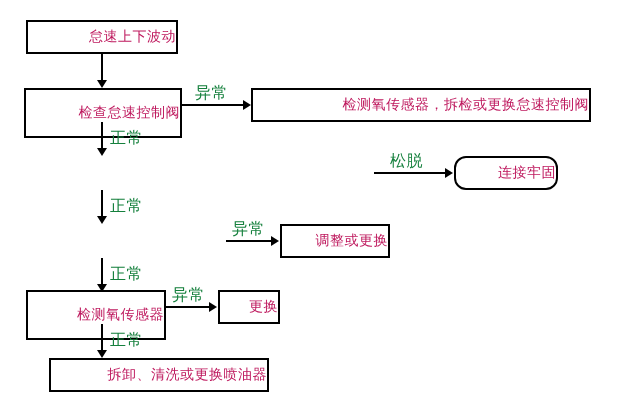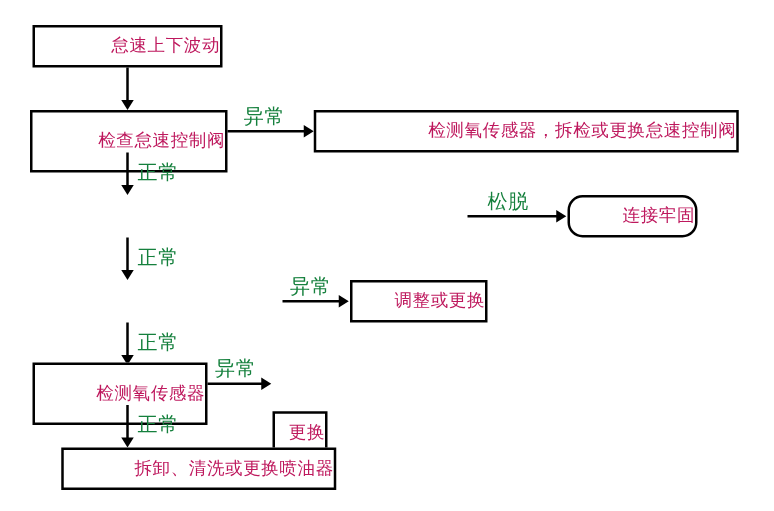--- a/index.html
+++ b/index.html
@@ -120,21 +120,21 @@
   <div class="edge-label" style="left:110px; top:264px;">正常</div>
 
   <div class="node" style="left:26px; top:290px; width:140px; height:50px;">
     <span>检测氧传感器</span>
   </div>
 
   <div class="hline" style="left:166px; top:306px; width:48px;"></div>
   <div class="arrow-right" style="left:209px; top:302px;"></div>
   <div class="edge-label" style="left:172px; top:285px;">异常</div>
 
-  <div class="node" style="left:218px; top:290px; width:44px; height:34px;margin-top:39px;">
+  <div class="node" style="left:218px; top:290px; width:62px; height:34px;">
     <span>更换</span>
   </div>
 
   <div class="vline" style="left:101px; top:324px; height:28px;"></div>
   <div class="arrow-down" style="left:97px; top:350px;"></div>
   <div class="edge-label" style="left:110px; top:330px;">正常</div>
 
   <div class="node" style="left:20px; top:358px; width:220px; height:34px;margin-left:29px;">
     <span>拆卸、清洗或更换喷油器</span>
   </div>

